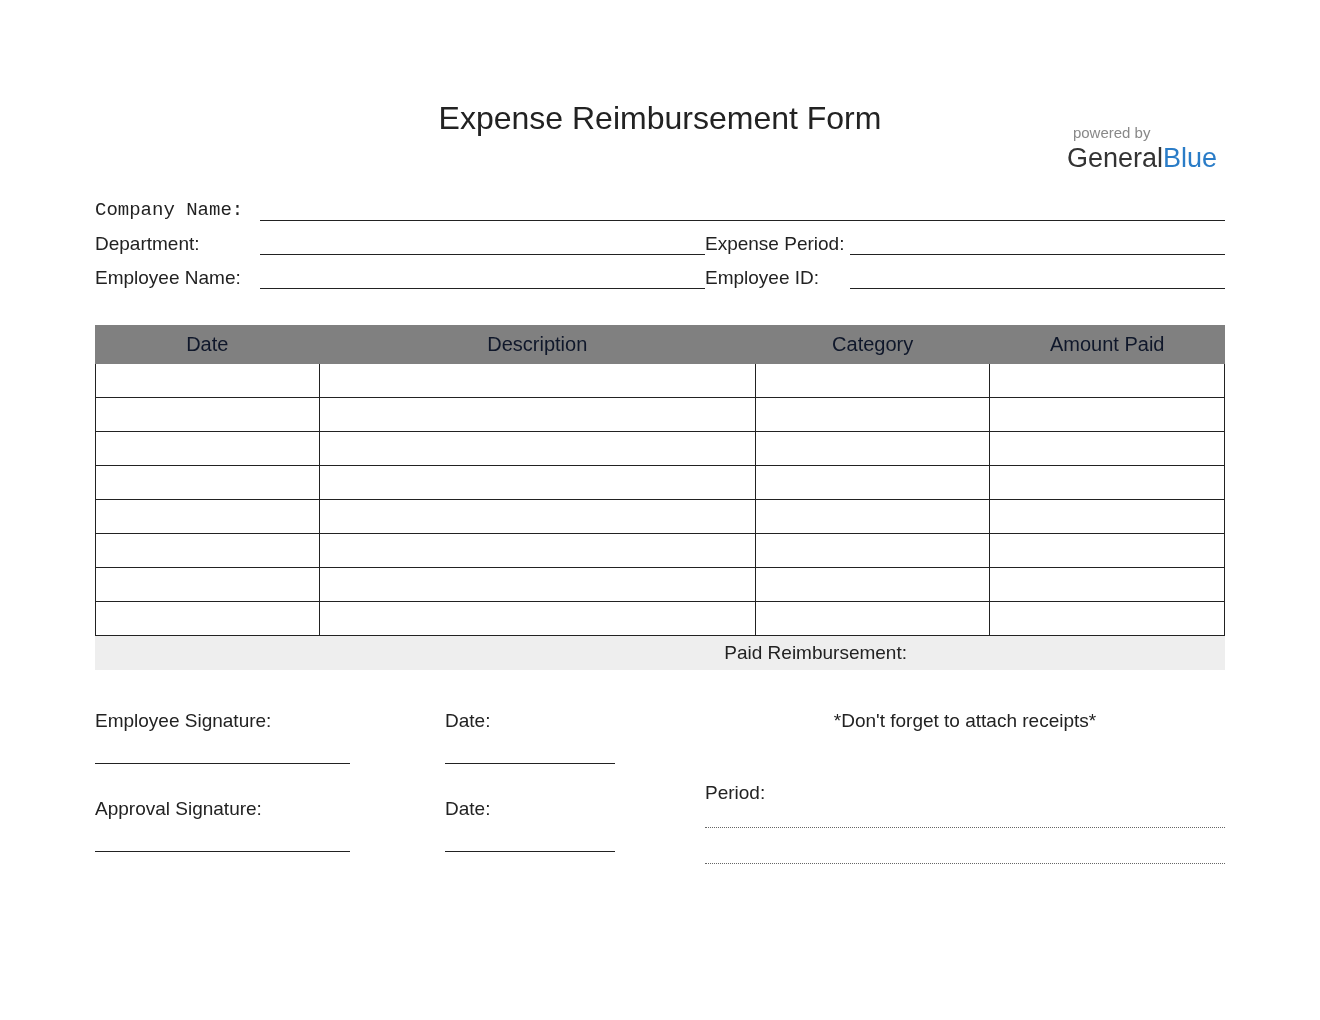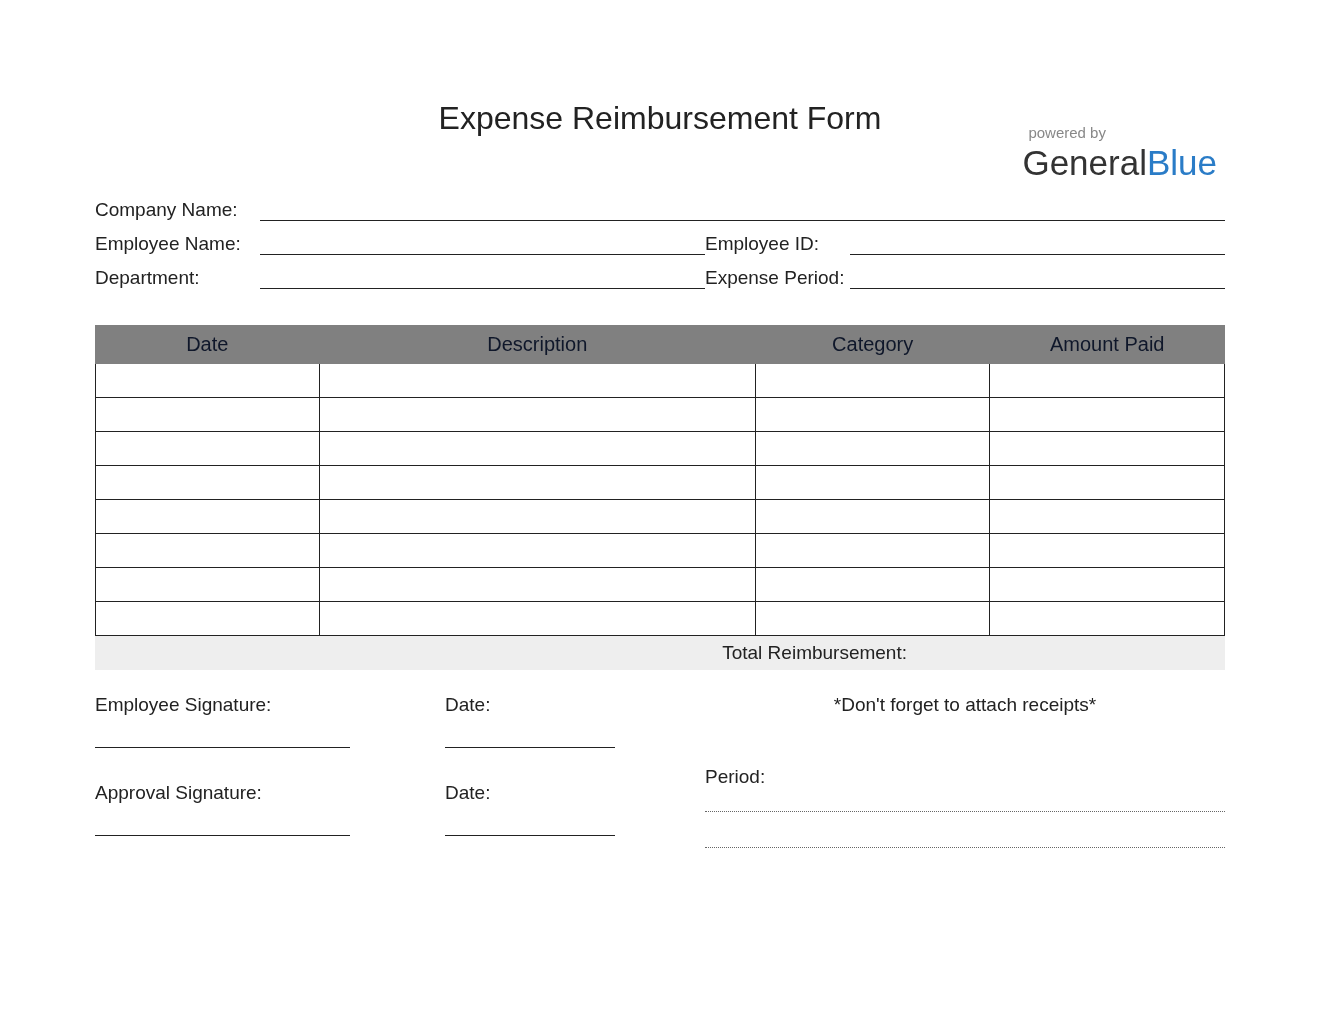--- a/index.html
+++ b/index.html
@@ -31,39 +31,39 @@
     text-align: left;
     margin-top: 44px;
   }
   .logo .powered {
     font-size: 15px;
     color: #888;
     margin-bottom: 2px;
     padding-left: 6px;
   }
   .logo .brand {
-    font-size: 35px;
+    font-size: 27px;
     font-weight: 400;
   }
   .logo .brand .g { color: #333; }
   .logo .brand .b { color: #2a7cc7; }
 
   .info-block { margin-bottom: 36px; }
   .info-row {
     display: flex;
     align-items: flex-end;
     margin-bottom: 10px;
     font-size: 19px;
   }
   .info-label { white-space: nowrap; padding-right: 10px; }
   .info-line {
     border-bottom: 1.5px solid #222;
     height: 24px;
   }
-  .row1 .info-label { width: 165px; }
+  .row1 .info-label { width: 165px; font-family: Liberation Mono, monospace; }
   .row1 .info-line { flex: 1; }
 
   .row2, .row3 { }
   .row2 .col-left, .row3 .col-left { display: flex; align-items: flex-end; flex: 0 0 610px; }
   .row2 .col-right, .row3 .col-right { display: flex; align-items: flex-end; flex: 1; margin-left: 0; }
   .col-left .info-label { width: 165px; }
   .col-left .info-line { flex: 1; }
   .col-right .info-label { width: 145px; }
   .col-right .info-line { flex: 1; }
 
@@ -98,21 +98,21 @@
   .total-row .label {
     flex: 0 0 820px;
     text-align: right;
     padding-right: 8px;
     font-size: 19px;
   }
   .total-row .value { flex: 1; }
 
   .footer {
     display: flex;
-    margin-top: 24px;
+    margin-top: 40px;
     font-size: 19px;
   }
   .footer-left { flex: 0 0 610px; }
   .footer-right { flex: 1; }
 
   .sig-block { margin-bottom: 34px; }
   .sig-row { display: flex; }
   .sig-col1 { flex: 0 0 350px; }
   .sig-col2 { flex: 0 0 190px; }
   .sig-label { margin-bottom: 30px; }
@@ -142,37 +142,37 @@
       <span class="g">General</span><span class="b">Blue</span>
     </div>
   </div>
 </div>
 
 <div class="info-block">
   <div class="info-row row1">
     <div class="info-label">Company Name:</div>
     <div class="info-line"></div>
   </div>
+  <div class="info-row row3">
+    <div class="col-left">
+      <div class="info-label">Department:</div>
+      <div class="info-line"></div>
+    </div>
+    <div class="col-right">
+      <div class="info-label">Expense Period:</div>
+      <div class="info-line"></div>
+    </div>
+  </div>
   <div class="info-row row2">
     <div class="col-left">
       <div class="info-label">Employee Name:</div>
       <div class="info-line"></div>
     </div>
     <div class="col-right">
       <div class="info-label">Employee ID:</div>
-      <div class="info-line"></div>
-    </div>
-  </div>
-  <div class="info-row row3">
-    <div class="col-left">
-      <div class="info-label">Department:</div>
-      <div class="info-line"></div>
-    </div>
-    <div class="col-right">
-      <div class="info-label">Expense Period:</div>
       <div class="info-line"></div>
     </div>
   </div>
 </div>
 
 <table class="expense">
   <thead>
     <tr>
       <th class="col-date">Date</th>
       <th class="col-desc">Description</th>
@@ -225,21 +225,21 @@
       </tr>
       <tr>
         <td class="col-date"></td>
         <td class="col-desc"></td>
         <td class="col-cat"></td>
         <td class="col-amt"></td>
       </tr>
     </tbody>
 </table>
 <div class="total-row">
-  <div class="label">Total Reimbursement:</div>
+  <div class="label">Paid Reimbursement:</div>
   <div class="value"></div>
 </div>
 
 <div class="footer">
   <div class="footer-left">
     <div class="sig-block">
       <div class="sig-row">
         <div class="sig-col1">
           <div class="sig-label">Employee Signature:</div>
           <div class="sig-line"></div>

